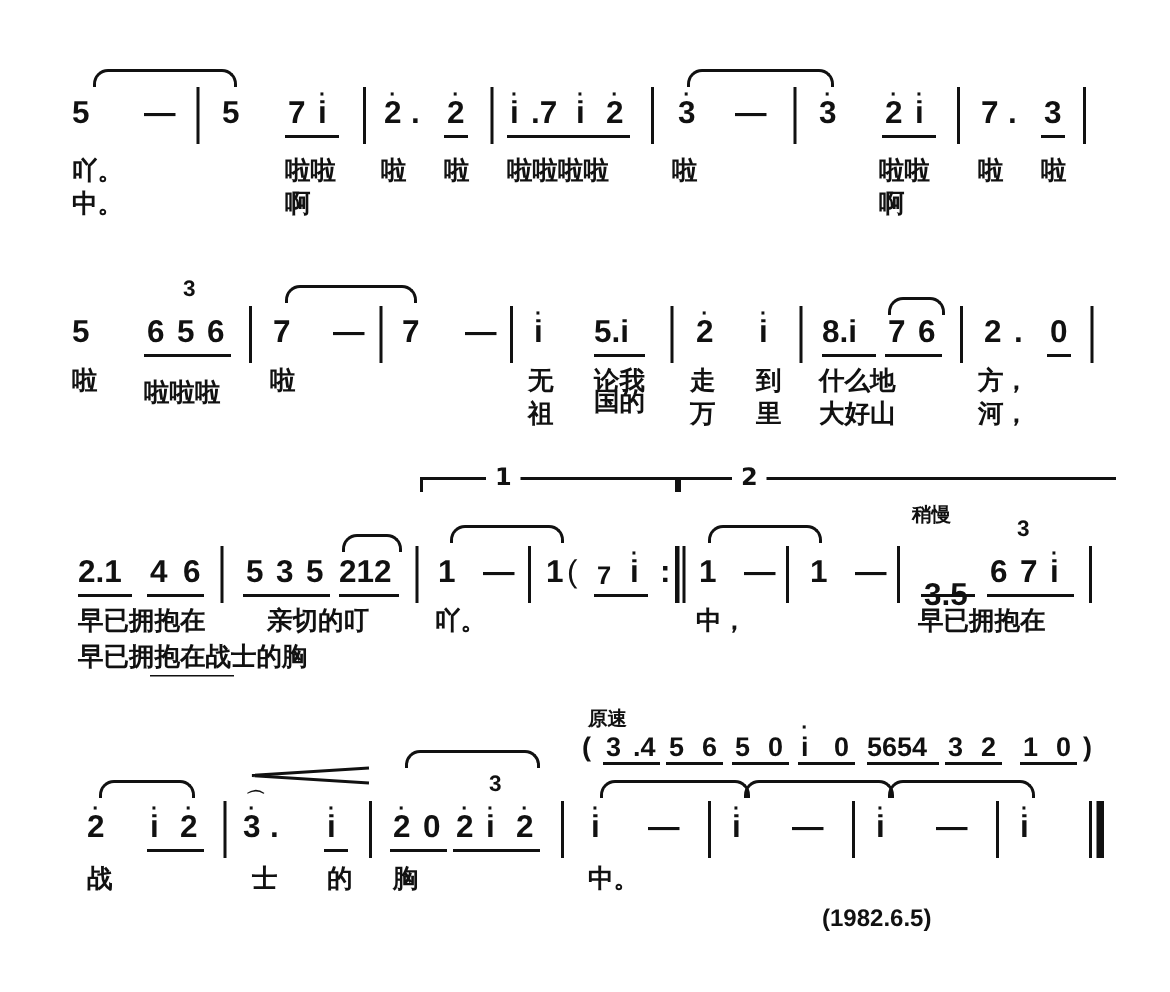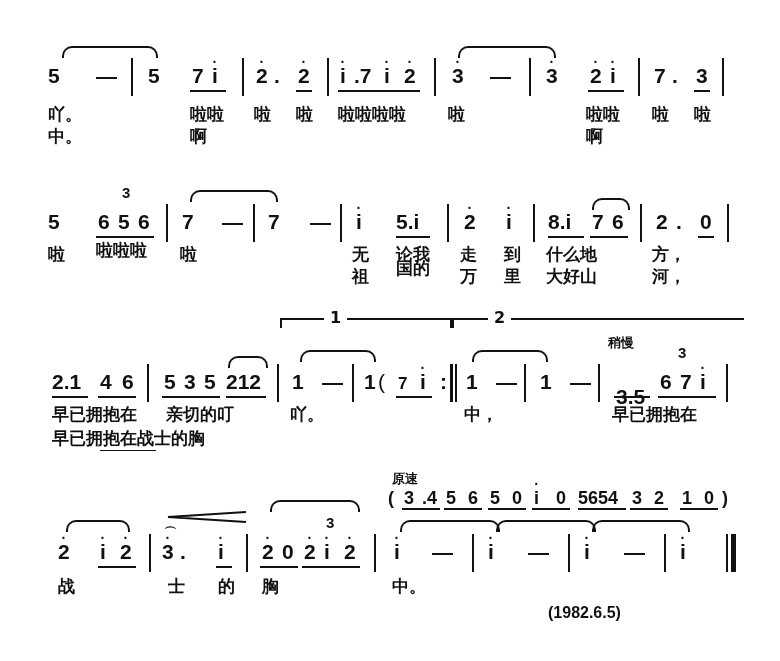--- a/index.html
+++ b/index.html
@@ -111,21 +111,21 @@
   <div class="note" style="left:612px; top:210px;">6</div>
   <div class="ul" style="left:590px; top:236px; width:38px;"></div>
   <div class="bar" style="left:640px; top:204px;"></div>
   <div class="note" style="left:656px; top:210px;">2</div>
   <div class="note" style="left:676px; top:210px;">.</div>
   <div class="note" style="left:700px; top:210px;">0</div>
   <div class="ul" style="left:698px; top:236px; width:16px;"></div>
   <div class="bar" style="left:727px; top:204px;"></div>
 
   <div class="lyric" style="left:48px; top:244px;">啦</div>
-  <div class="lyric" style="left:96px; top:240px;">啦啦啦</div>
+  <div class="lyric" style="left:96px; top:252px;">啦啦啦</div>
   <div class="lyric" style="left:180px; top:244px;">啦</div>
   <div class="lyric" style="left:352px; top:244px;">无</div>
   <div class="lyric" style="left:396px; top:244px;">论我</div>
   <div class="lyric" style="left:460px; top:244px;">走</div>
   <div class="lyric" style="left:504px; top:244px;">到</div>
   <div class="lyric" style="left:546px; top:244px;">什么地</div>
   <div class="lyric" style="left:652px; top:244px;">方，</div>
   <div class="lyric" style="left:352px; top:266px;">祖</div>
   <div class="lyric" style="left:396px; top:258px;">国的</div>
   <div class="lyric" style="left:460px; top:266px;">万</div>
@@ -177,21 +177,21 @@
   <div class="bar" style="left:598px; top:364px;"></div>
   <div class="note" style="left:616px; top:370px;margin-top:15px;">3.5</div>
   <div class="ul" style="left:614px; top:396px; width:36px;"></div>
   <div class="note" style="left:660px; top:370px;">6</div>
   <div class="note" style="left:680px; top:370px;">7</div>
   <div class="note" style="left:700px; top:370px;">i<span class="dot-up">·</span></div>
   <div class="ul" style="left:658px; top:396px; width:58px;"></div>
   <div class="bar" style="left:726px; top:364px;"></div>
 
   <div class="lyric" style="left:52px; top:404px;">早已拥抱在</div>
-  <div class="lyric" style="left:166px; top:404px;">亲切的叮</div>
+  <div class="lyric" style="left:178px; top:404px;">亲切的叮</div>
   <div class="lyric" style="left:290px; top:404px;">吖。</div>
   <div class="lyric" style="left:464px; top:404px;">中，</div>
   <div class="lyric" style="left:612px; top:404px;">早已拥抱在</div>
   <div class="lyric" style="left:52px; top:428px;">早已拥抱在战士的胸</div>
   <div class="ul" style="left:100px; top:450px; width:56px; height:1px;"></div>
 </div>
 
 <div>
   <div class="small" style="left:392px; top:470px;">原速</div>
   <div>

